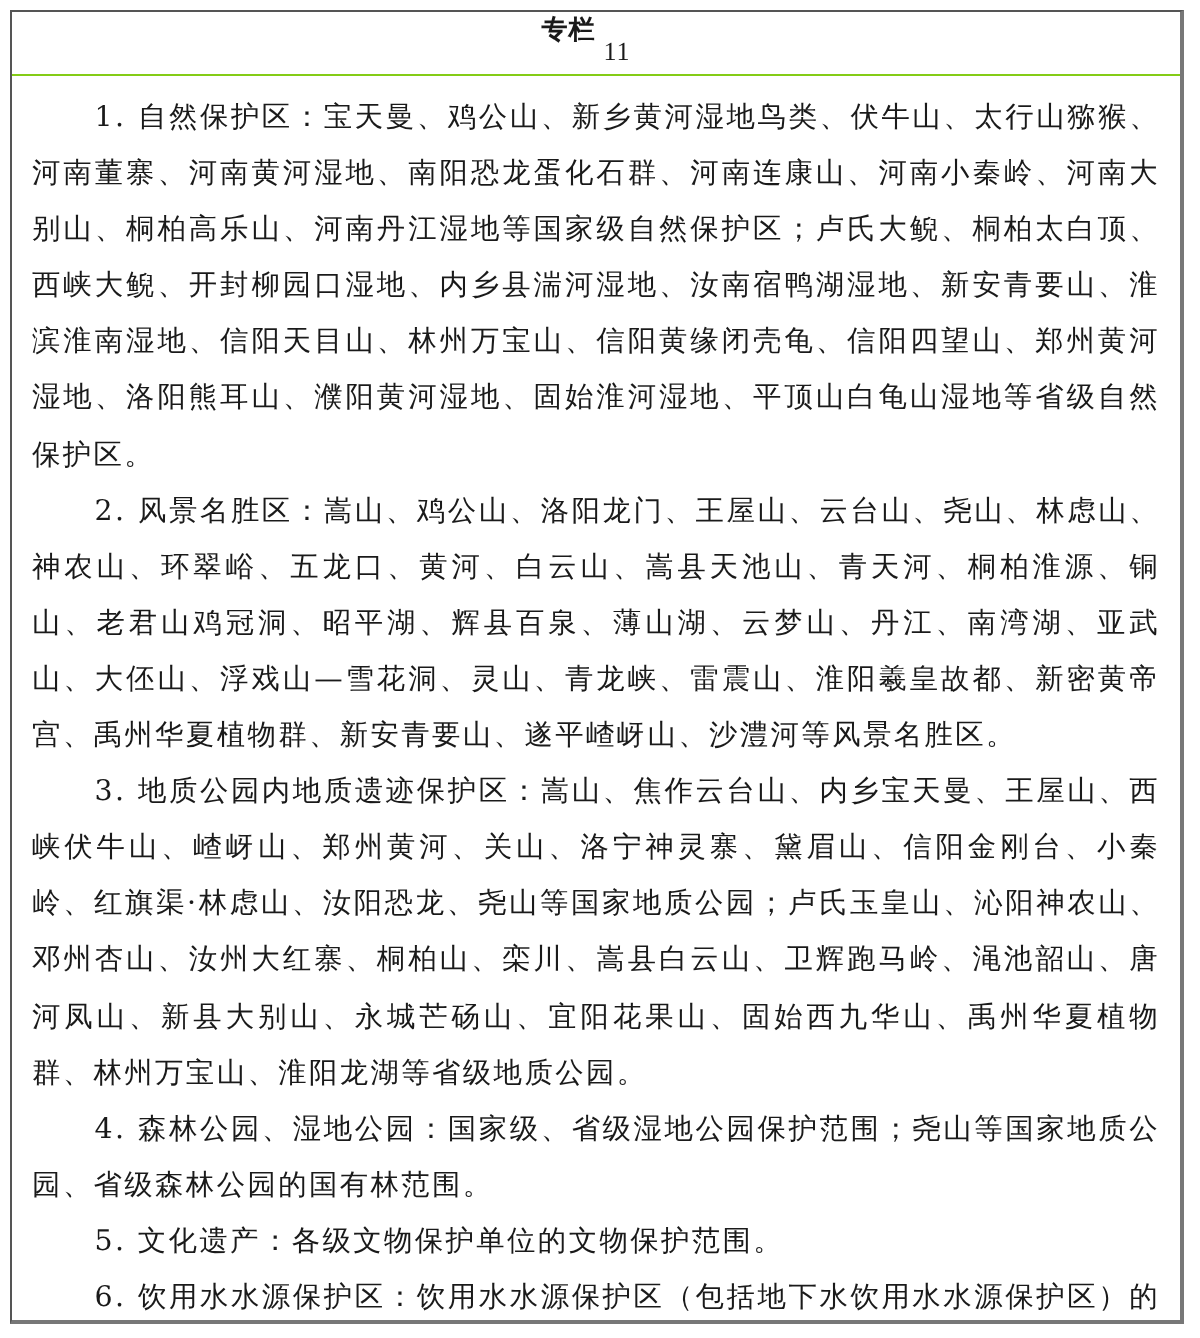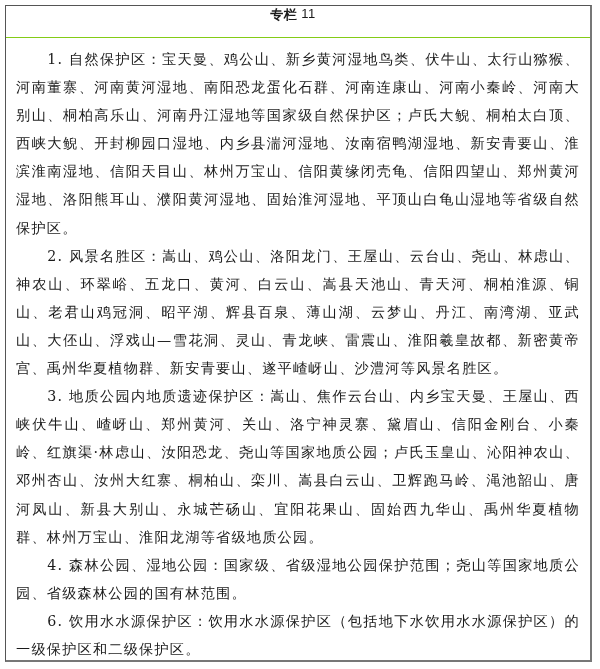--- a/index.html
+++ b/index.html
@@ -8,37 +8,38 @@
     position: absolute; left: 5px; top: 5px; width: 584px; height: 654px;
     border: 1px solid #555; border-right: 2px solid #777; border-bottom: 2px solid #777;
     background: #fff;
   }
   .header {
     height: 31px; border-bottom: 1px solid #84cc16;
     display: flex; align-items: flex-start; justify-content: center;
     font-family: "DejaVu Sans", sans-serif; font-size: 13px; font-weight: bold; color: #1a1a1a;
     letter-spacing: 0.5px;
   }
-  .header .num { font-family: Liberation Sans, sans-serif; font-weight: normal; margin: 0 10px 0 4px; }
+  .header .num { font-family: Liberation Serif, serif; font-weight: normal; margin: 12px 10px 0 4px; }
   .content {
     padding: 7px 10px 0 10px;
     font-family: "DejaVu Serif", serif; font-size: 14.2px; line-height: 28.1px; color: #1a1a1a;
     text-align: justify; letter-spacing: 1.2px;
   }
   .para { text-indent: 2.2em; margin: 0; }
 </style>
 </head>
 <body>
 
 <div class="box">
   <div class="header">
     <span>专栏</span>
     <span class="num">11</span>
   </div>
   <div class="content">
     <p class="para"><span>1.</span> <span>自然保护区：宝天曼、鸡公山、新乡黄河湿地鸟类、伏牛山、太行山猕猴、河南董寨、河南黄河湿地、南阳恐龙蛋化石群、河南连康山、河南小秦岭、河南大别山、桐柏高乐山、河南丹江湿地等国家级自然保护区；卢氏大鲵、桐柏太白顶、西峡大鲵、开封柳园口湿地、内乡县湍河湿地、汝南宿鸭湖湿地、新安青要山、淮滨淮南湿地、信阳天目山、林州万宝山、信阳黄缘闭壳龟、信阳四望山、郑州黄河湿地、洛阳熊耳山、濮阳黄河湿地、固始淮河湿地、平顶山白龟山湿地等省级自然保护区。</span></p>
     <p class="para"><span>2.</span> <span>风景名胜区：嵩山、鸡公山、洛阳龙门、王屋山、云台山、尧山、林虑山、神农山、环翠峪、五龙口、黄河、白云山、嵩县天池山、青天河、桐柏淮源、铜山、老君山鸡冠洞、昭平湖、辉县百泉、薄山湖、云梦山、丹江、南湾湖、亚武山、大伾山、浮戏山—雪花洞、灵山、青龙峡、雷震山、淮阳羲皇故都、新密黄帝宫、禹州华夏植物群、新安青要山、遂平嵖岈山、沙澧河等风景名胜区。</span></p>
     <p class="para"><span>3.</span> <span>地质公园内地质遗迹保护区：嵩山、焦作云台山、内乡宝天曼、王屋山、西峡伏牛山、嵖岈山、郑州黄河、关山、洛宁神灵寨、黛眉山、信阳金刚台、小秦岭、红旗渠·林虑山、汝阳恐龙、尧山等国家地质公园；卢氏玉皇山、沁阳神农山、邓州杏山、汝州大红寨、桐柏山、栾川、嵩县白云山、卫辉跑马岭、渑池韶山、唐河凤山、新县大别山、永城芒砀山、宜阳花果山、固始西九华山、禹州华夏植物群、林州万宝山、淮阳龙湖等省级地质公园。</span></p>
     <p class="para"><span>4.</span> <span>森林公园、湿地公园：国家级、省级湿地公园保护范围；尧山等国家地质公园、省级森林公园的国有林范围。</span></p>
+    <p class="para"><span>5.</span> <span>文化遗产：各级文物保护单位的文物保护范围。</span></p>
     <p class="para"><span>6.</span> <span>饮用水水源保护区：饮用水水源保护区（包括地下水饮用水水源保护区）的一级保护区和二级保护区。</span></p>
 
   </div>
 </div>
 
 </body></html>

